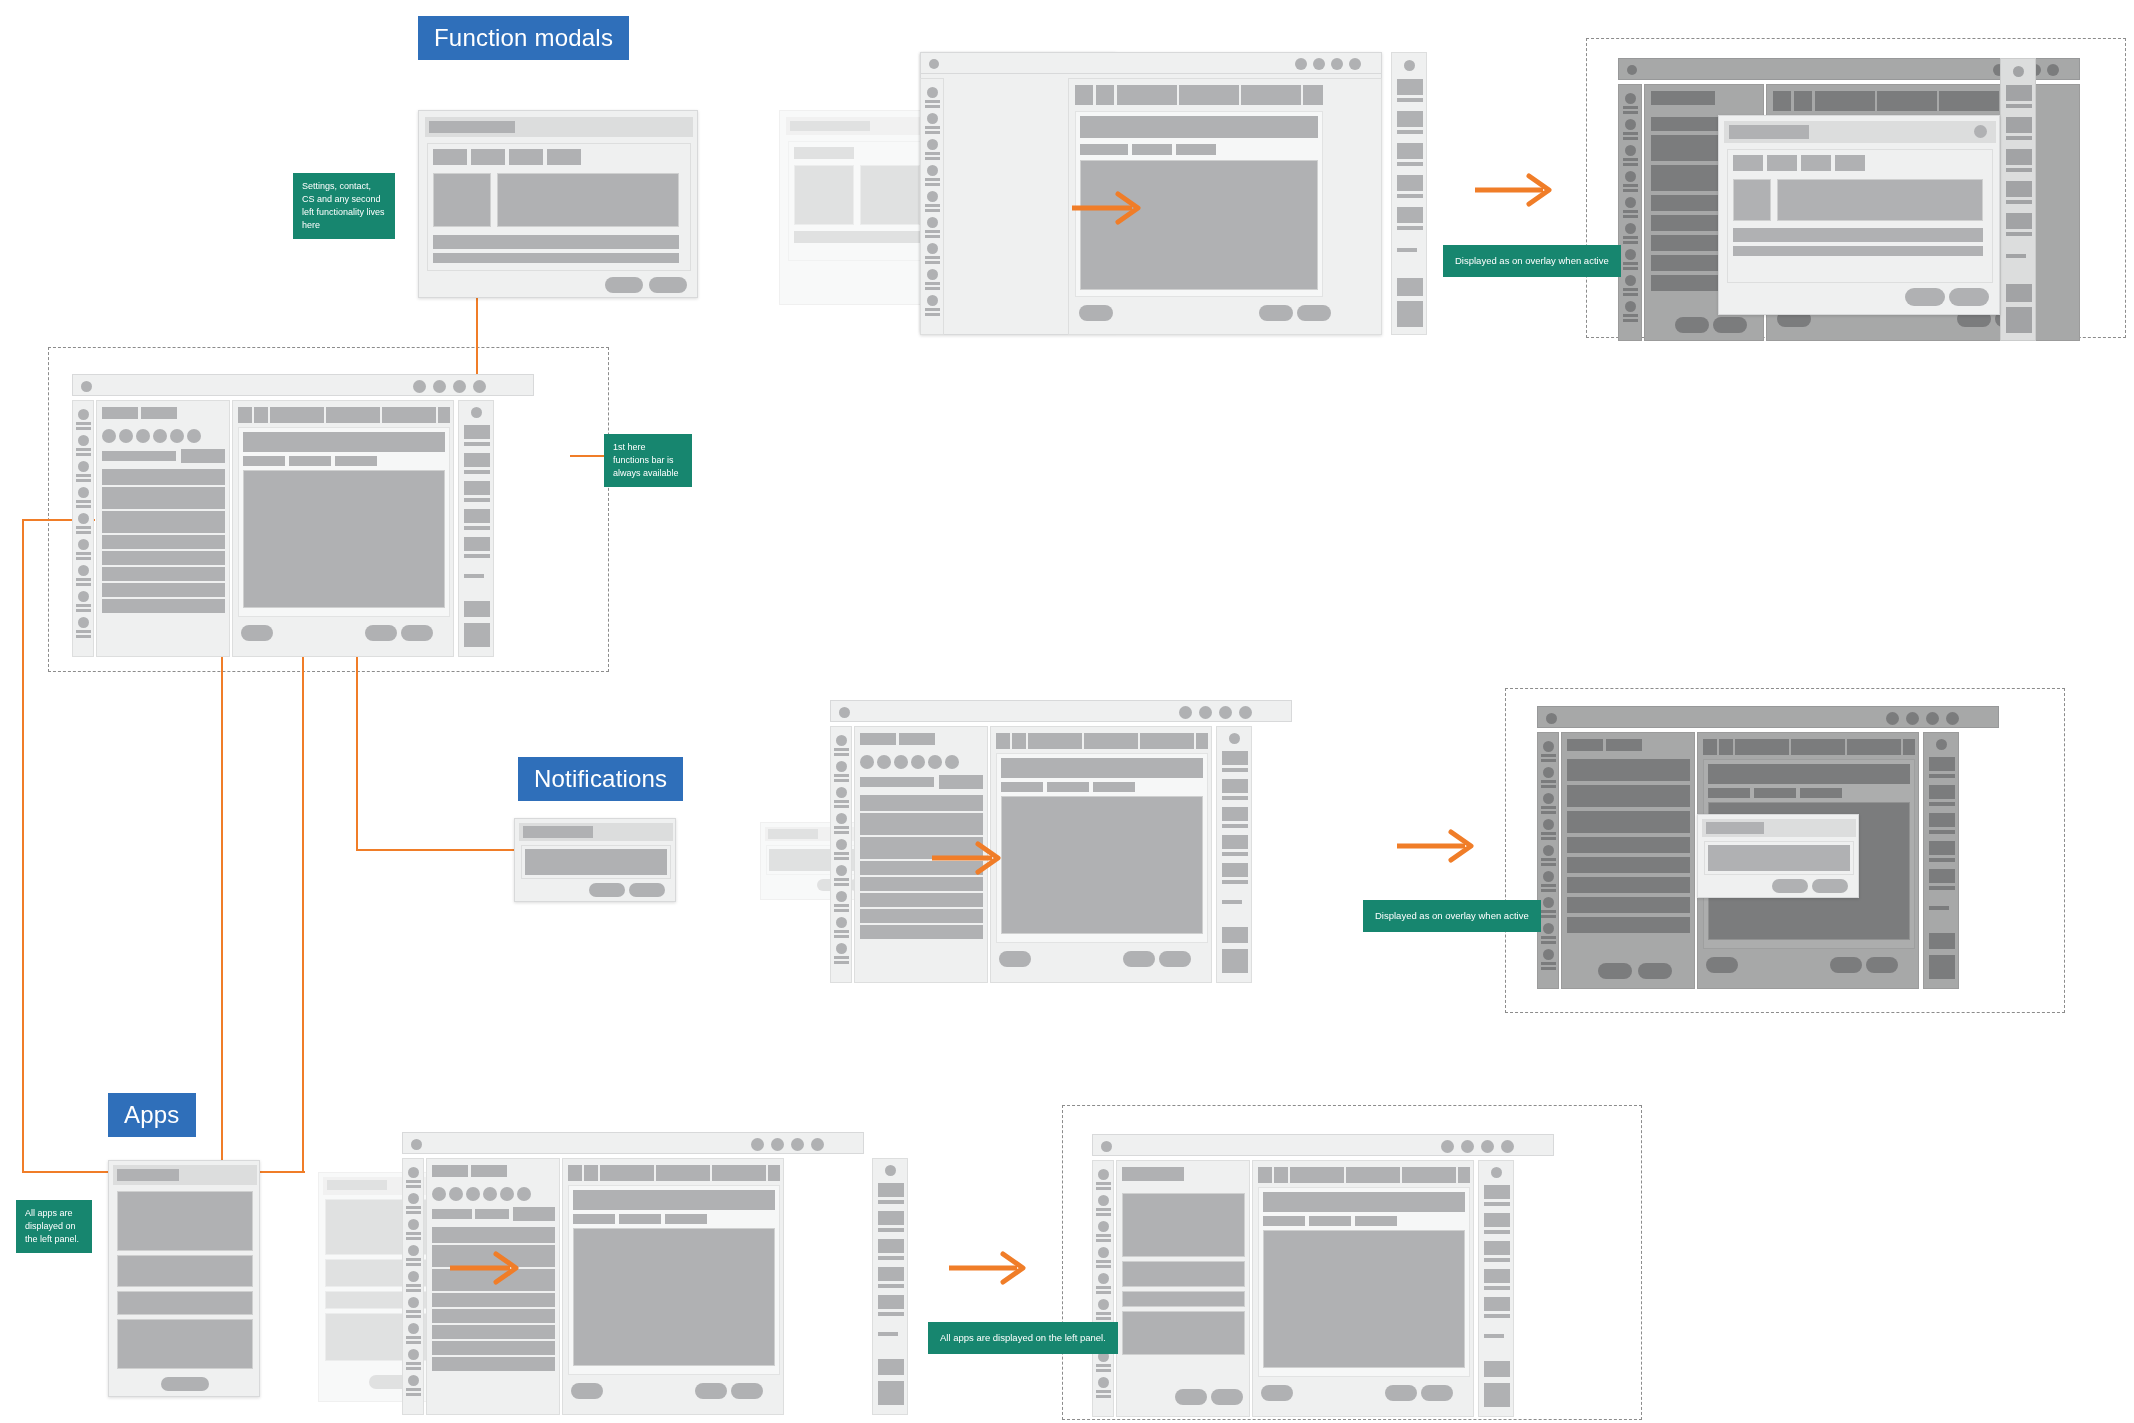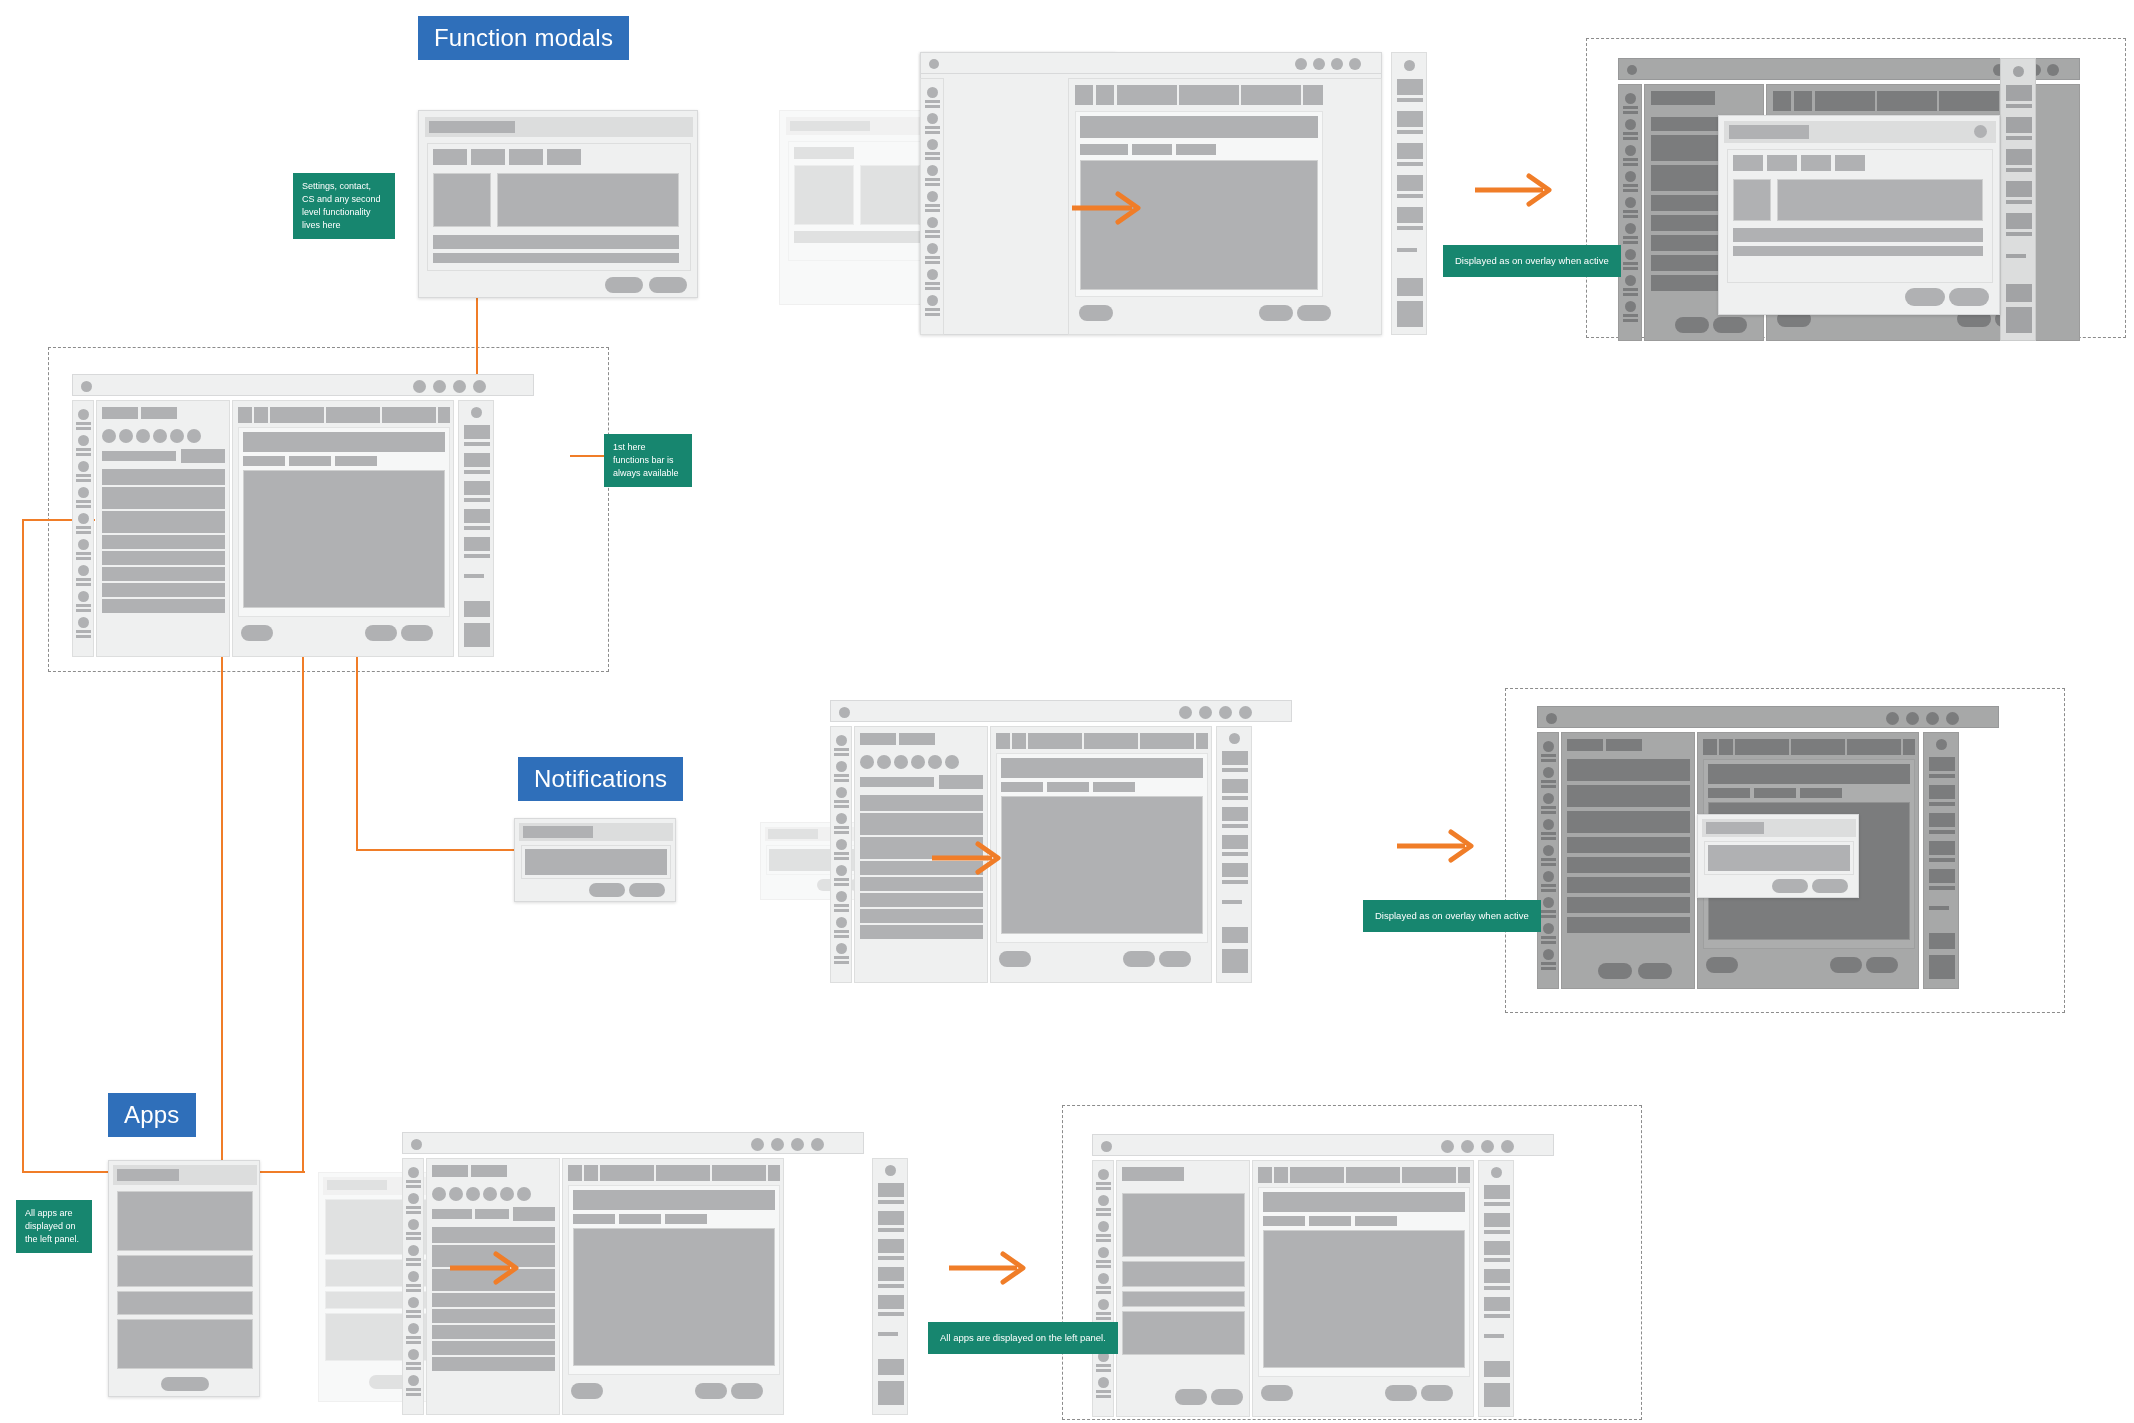--- a/index.html
+++ b/index.html
@@ -128,21 +128,21 @@
     <div class="bar" style="left:90px; top:38px; width:34px; height:16px;"></div>
     <div class="bar" style="left:128px; top:38px; width:34px; height:16px;"></div>
     <div class="bigblock" style="left:14px; top:62px; width:58px; height:54px;"></div>
     <div class="bigblock" style="left:78px; top:62px; width:182px; height:54px;"></div>
     <div class="bar" style="left:14px; top:124px; width:246px; height:14px;"></div>
     <div class="bar" style="left:14px; top:142px; width:246px; height:10px;"></div>
     <div class="pill" style="left:186px; top:166px; width:38px; height:16px;"></div>
     <div class="pill" style="left:230px; top:166px; width:38px; height:16px;"></div>
   </div>
 
-  <div class="green-note" style="left:293px; top:173px; width:102px;">Settings, contact, CS and any second level functionality lives here</div>
+  <div class="green-note" style="left:293px; top:173px; width:102px;">Settings, contact, CS and any second left functionality lives here</div>
 
   <div class="conn v" style="left:476px; top:298px; height:77px;"></div>
   <div class="conn-arrow arrow-up" style="left:472px; top:291px;"></div>
 
   <div class="wf ghost" style="left:779px; top:110px; width:300px; height:195px;">
     <div class="bar light" style="left:6px; top:6px; width:288px; height:18px;"></div>
     <div class="bar" style="left:10px; top:10px; width:80px; height:10px;"></div>
     <div class="bar panel" style="left:8px; top:30px; width:140px; height:120px;"></div>
     <div class="bar" style="left:14px; top:36px; width:60px; height:12px;"></div>
     <div class="bigblock" style="left:14px; top:54px; width:60px; height:60px;"></div>

